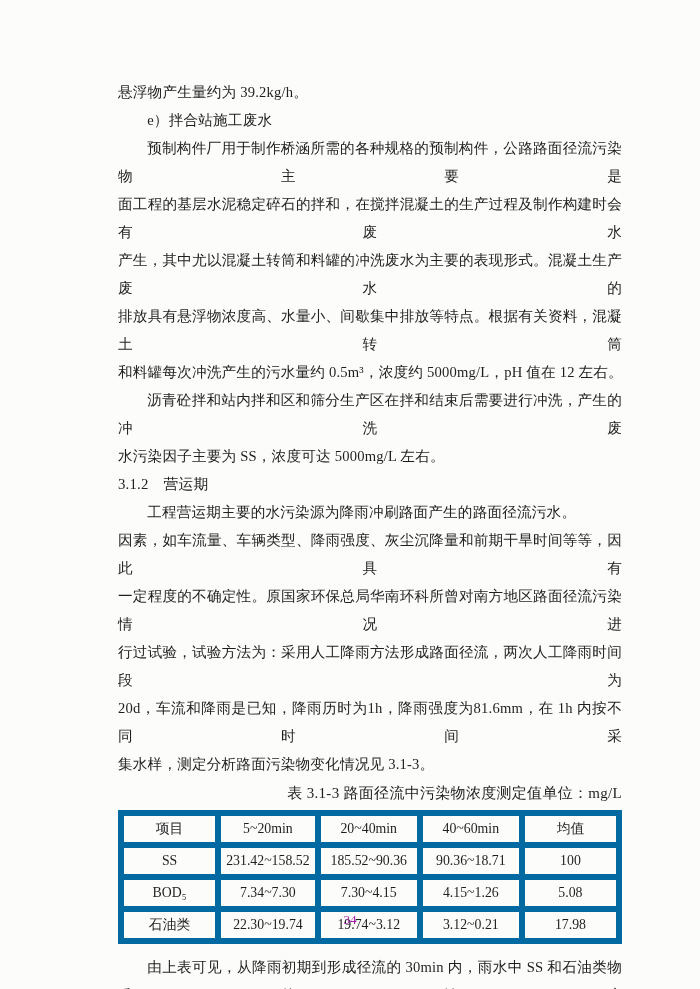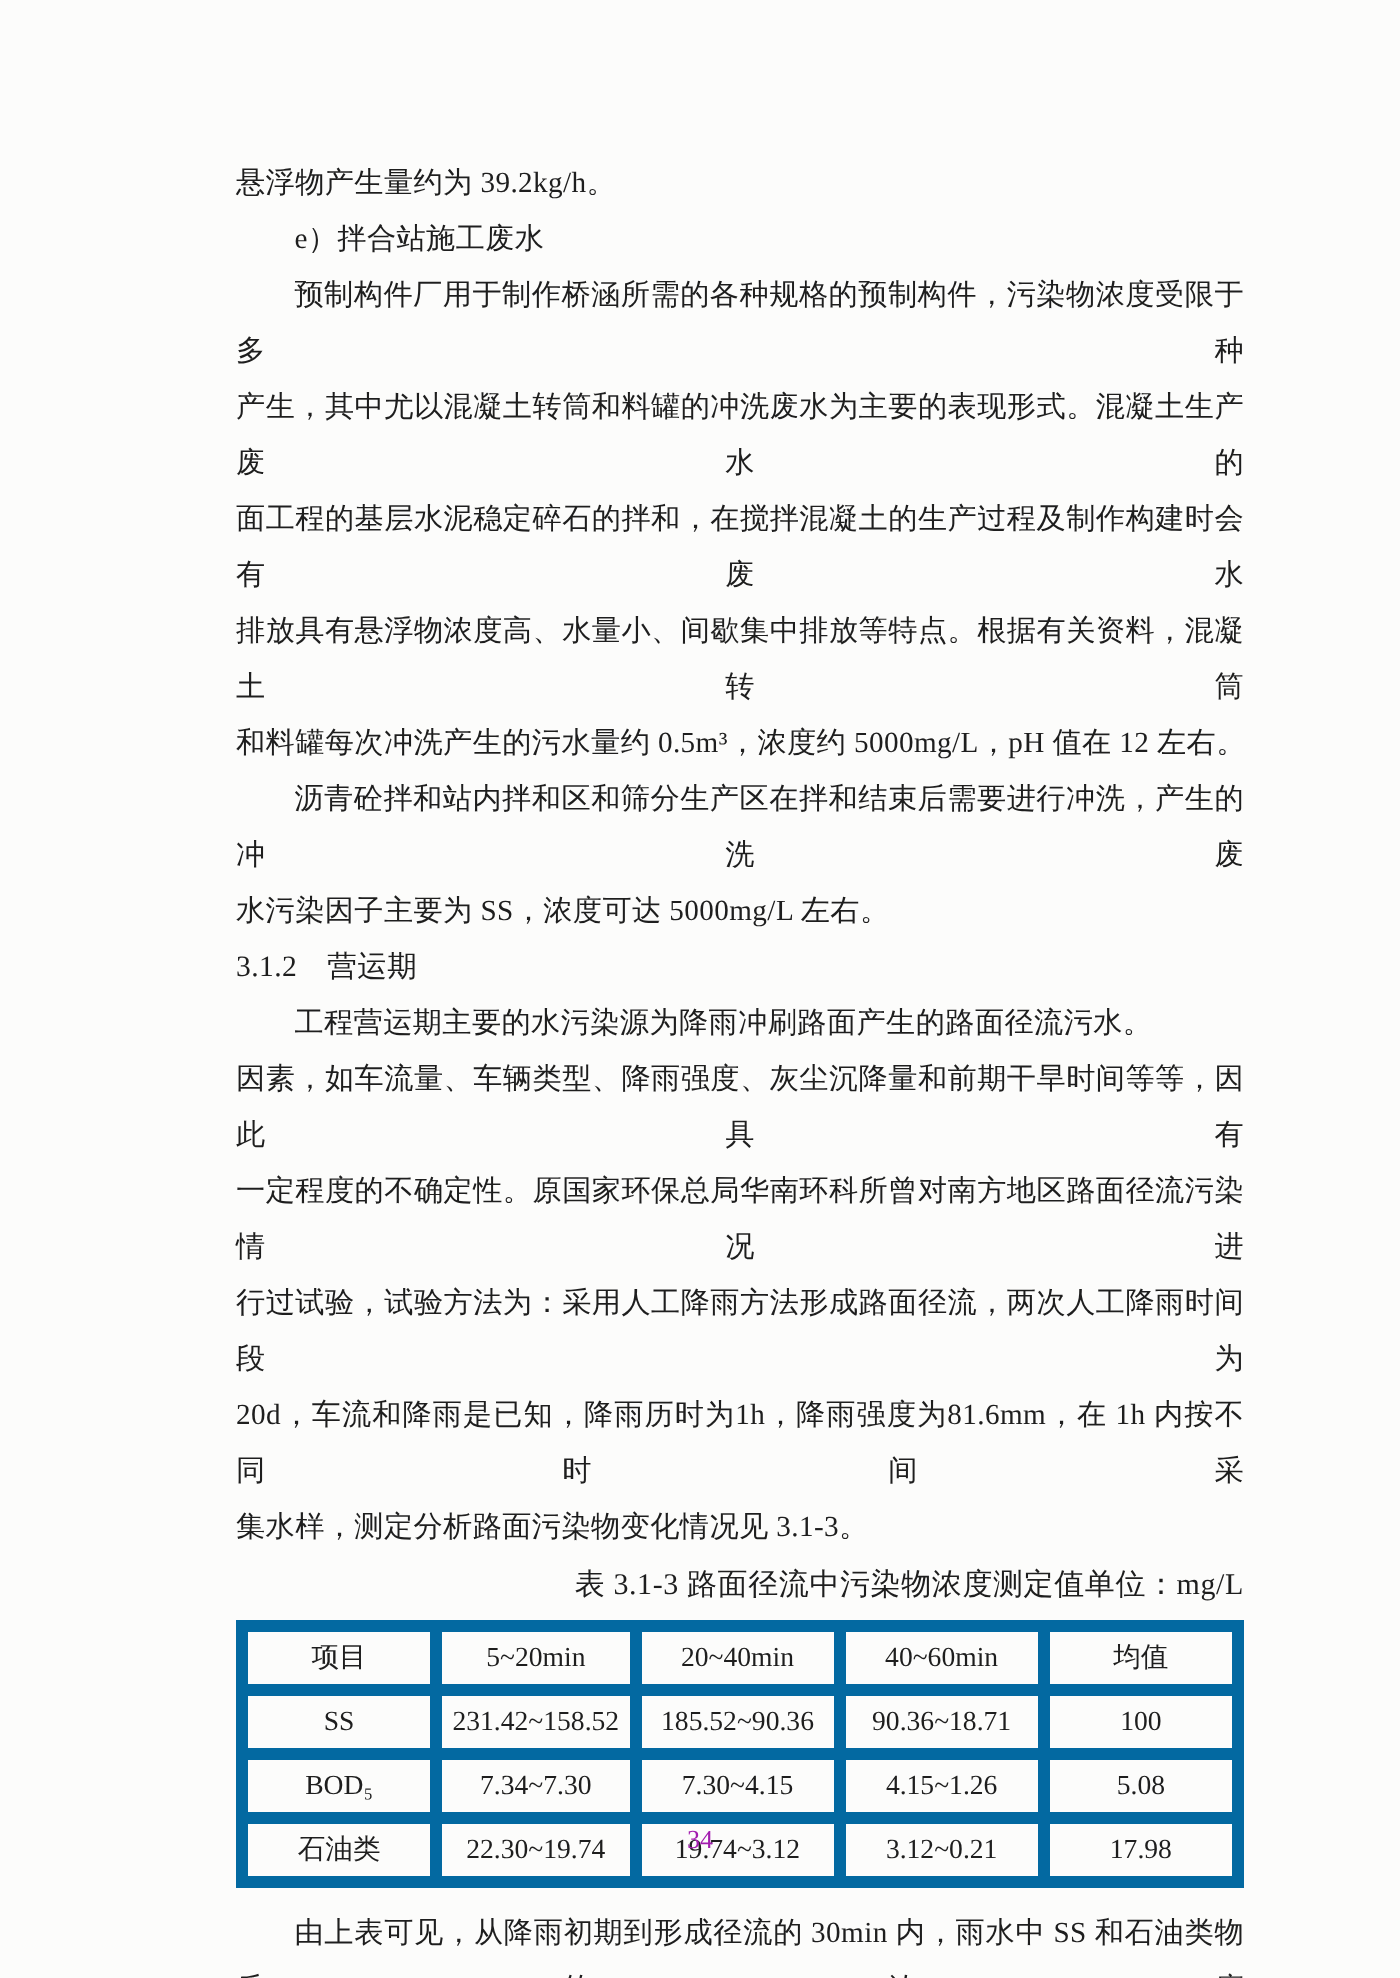--- a/index.html
+++ b/index.html
@@ -73,23 +73,23 @@
 </head>
 <body>
 
 <div class="page">
 
   <div class="line">悬浮物产生量约为 39.2kg/h。</div>
 
   <div class="line first">e）拌合站施工废水</div>
 
   <div>
-    <div class="line j first">预制构件厂用于制作桥涵所需的各种规格的预制构件，污染物浓度受限于多种</div>
+    <div class="line j first">预制构件厂用于制作桥涵所需的各种规格的预制构件，公路路面径流污染物主要是</div>
+    <div class="line j">面工程的基层水泥稳定碎石的拌和，在搅拌混凝土的生产过程及制作构建时会有废水</div>
     <div class="line j">产生，其中尤以混凝土转筒和料罐的冲洗废水为主要的表现形式。混凝土生产废水的</div>
-    <div class="line j">面工程的基层水泥稳定碎石的拌和，在搅拌混凝土的生产过程及制作构建时会有废水</div>
     <div class="line j">排放具有悬浮物浓度高、水量小、间歇集中排放等特点。根据有关资料，混凝土转筒</div>
     <div class="line">和料罐每次冲洗产生的污水量约 0.5m³，浓度约 5000mg/L，pH 值在 12 左右。</div>
   </div>
 
   <div>
     <div class="line j first">沥青砼拌和站内拌和区和筛分生产区在拌和结束后需要进行冲洗，产生的冲洗废</div>
     <div class="line">水污染因子主要为 SS，浓度可达 5000mg/L 左右。</div>
   </div>
 
   <div class="line heading">3.1.2　营运期</div>

